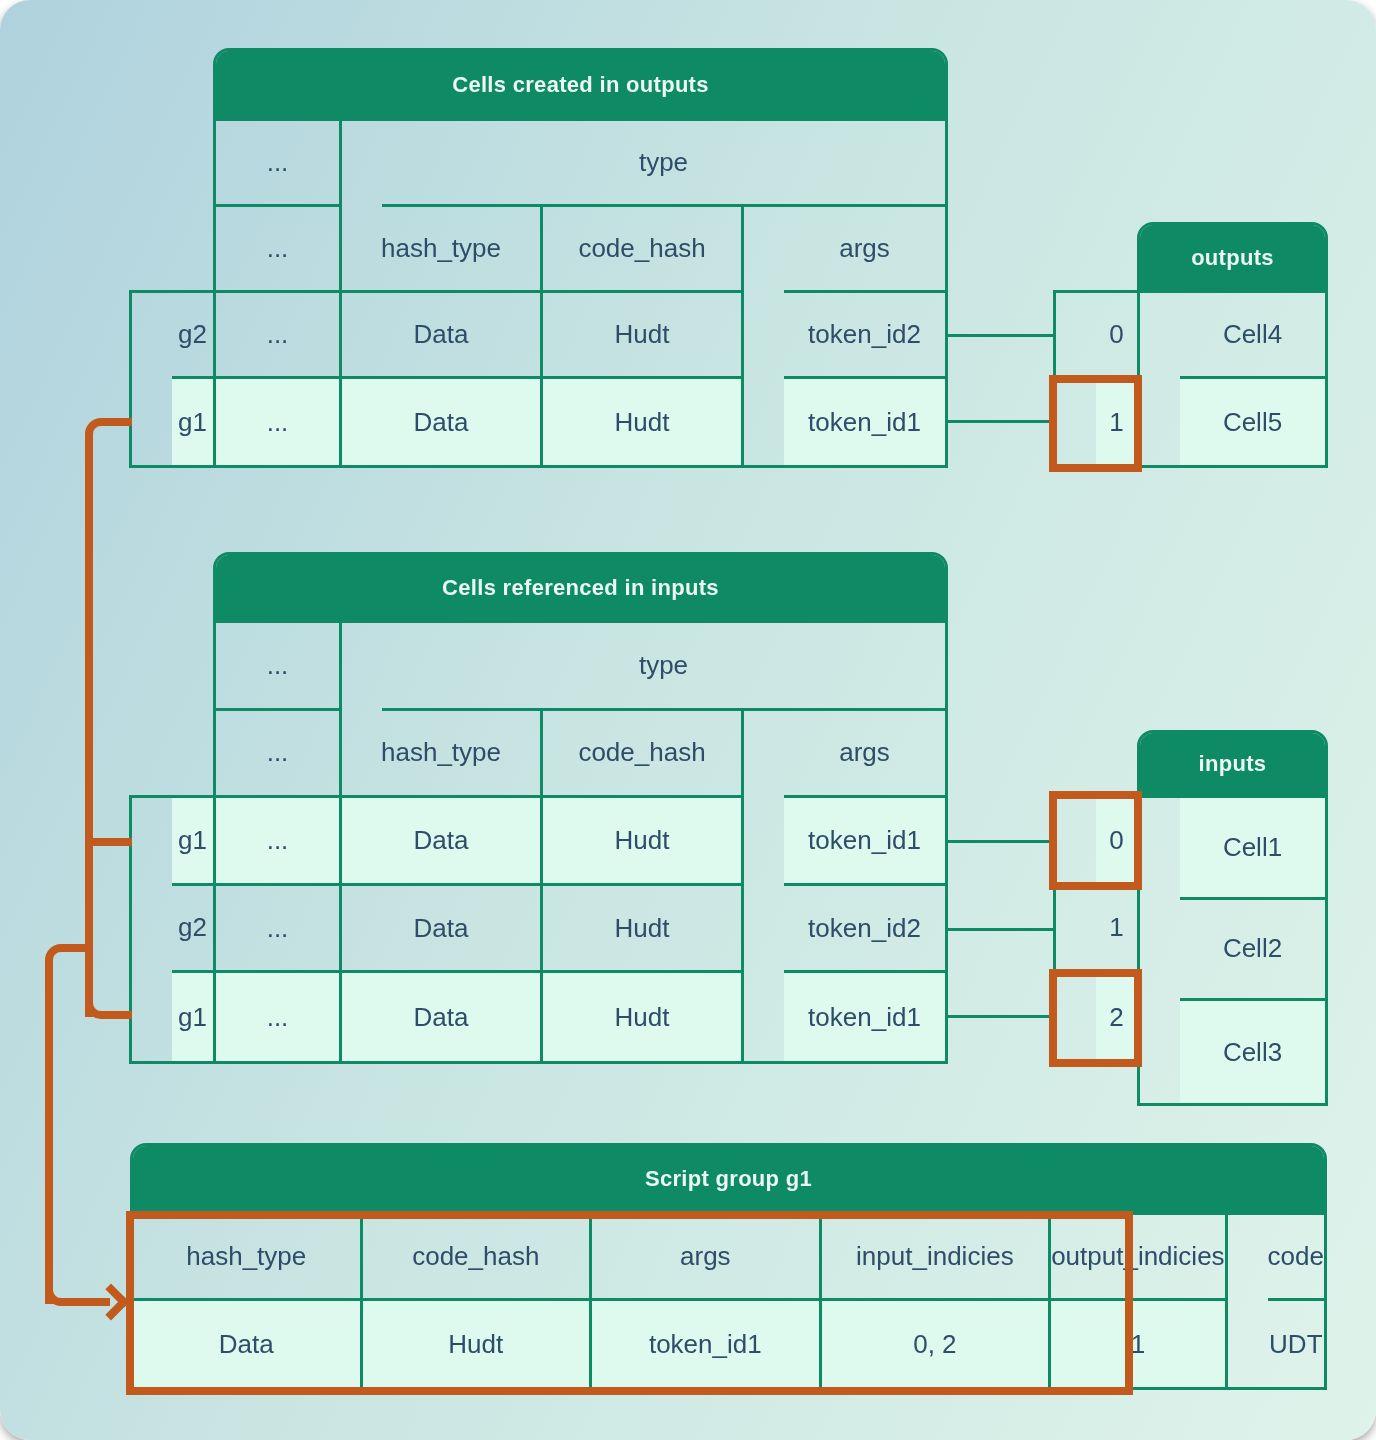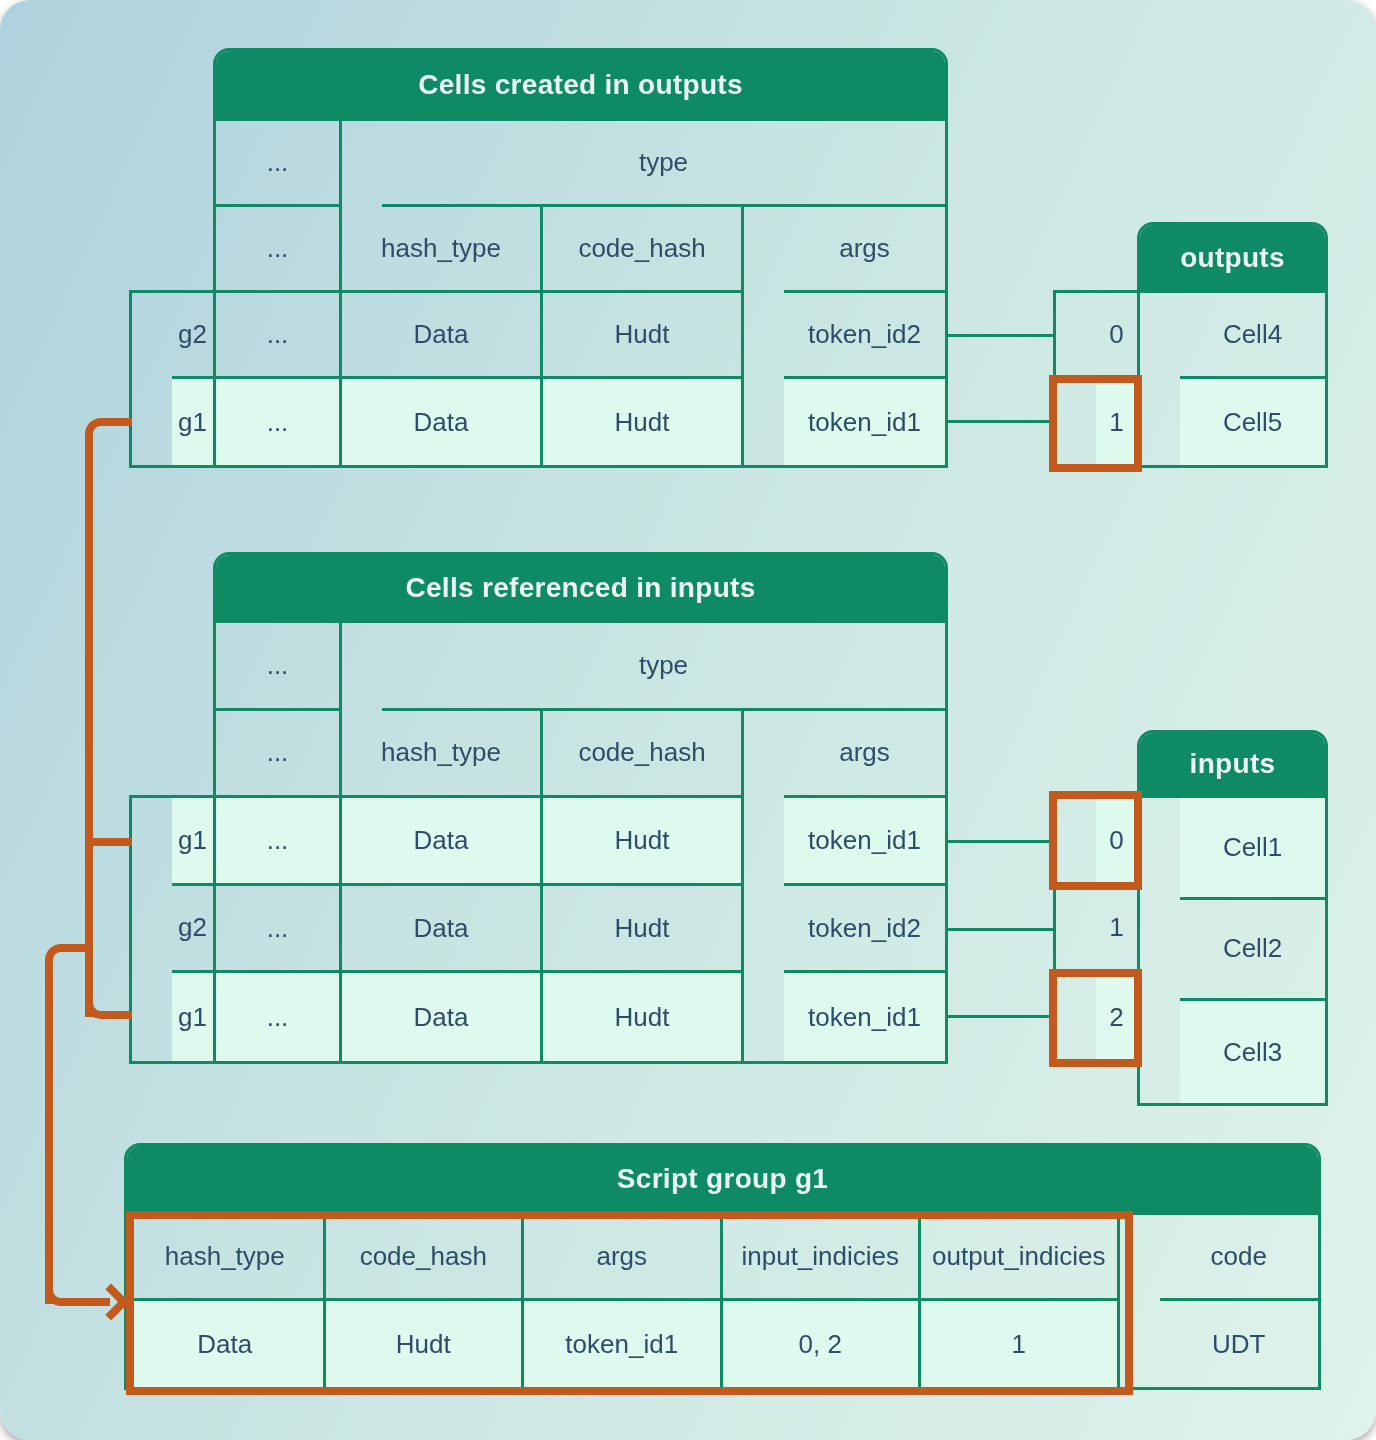--- a/index.html
+++ b/index.html
@@ -13,21 +13,21 @@
           box-shadow:0 4px 10px rgba(0,0,0,.35);}
   .tbl{position:absolute;display:grid;border:3px solid var(--green);box-sizing:border-box;}
   .tbl.rtop{border-radius:16px 16px 0 0;overflow:hidden;}
   .tbl.noR{border-right:none;}
   .cell{display:flex;align-items:center;justify-content:center;
         font-size:26px;color:var(--text-dark);box-sizing:border-box;
         border-right:3px solid var(--green);border-bottom:3px solid var(--green);}
   .cell.lc{border-right:none;margin-left:40px;}
   .cell.lr{border-bottom:none;}
   .cell.hl{background:var(--mint);}
-  .thead{background:var(--green);color:var(--header-text);font-weight:bold;font-size:28px;
+  .thead{background:var(--green);color:var(--header-text);font-weight:bold;font-size:22px;
          border-right:none;letter-spacing:.3px;}
   .span3{grid-column:span 3;}
   .span4{grid-column:span 4;}
   .span6{grid-column:span 6;}
   .conn{position:absolute;left:945px;width:108px;height:3px;background:var(--green);}
   .oline{position:absolute;box-sizing:border-box;}
   .obox{position:absolute;box-sizing:border-box;border:8px solid var(--orange);background:transparent;}
   .chev{position:absolute;width:26px;height:26px;box-sizing:border-box;
         border-top:8px solid var(--orange);border-right:8px solid var(--orange);
         transform:rotate(45deg);}
@@ -103,21 +103,21 @@
     <div class="cell lc hl">Cell1</div>
     <div class="cell lc">Cell2</div>
     <div class="cell lc lr hl">Cell3</div>
   </div>
   <div class="tbl noR" style="left:1053px;top:795px;width:84px;height:269px;grid-template-rows:repeat(3,1fr);">
     <div class="cell lc hl">0</div>
     <div class="cell lc">1</div>
     <div class="cell lc lr hl">2</div>
   </div>
 
-  <div class="tbl rtop" style="left:124px;top:1143px;width:1197px;height:247px;grid-template-columns:repeat(6,1fr);grid-template-rows:69px 1fr 1fr;">
+  <div class="tbl rtop" style="left:130px;top:1143px;width:1197px;height:247px;grid-template-columns:repeat(4,1fr);grid-template-rows:69px 1fr 1fr;">
     <div class="cell thead span6">Script group g1</div>
     <div class="cell">hash_type</div>
     <div class="cell">code_hash</div>
     <div class="cell">args</div>
     <div class="cell">input_indicies</div>
     <div class="cell">output_indicies</div>
     <div class="cell lc">code</div>
     <div class="cell hl lr">Data</div>
     <div class="cell hl lr">Hudt</div>
     <div class="cell hl lr">token_id1</div>

